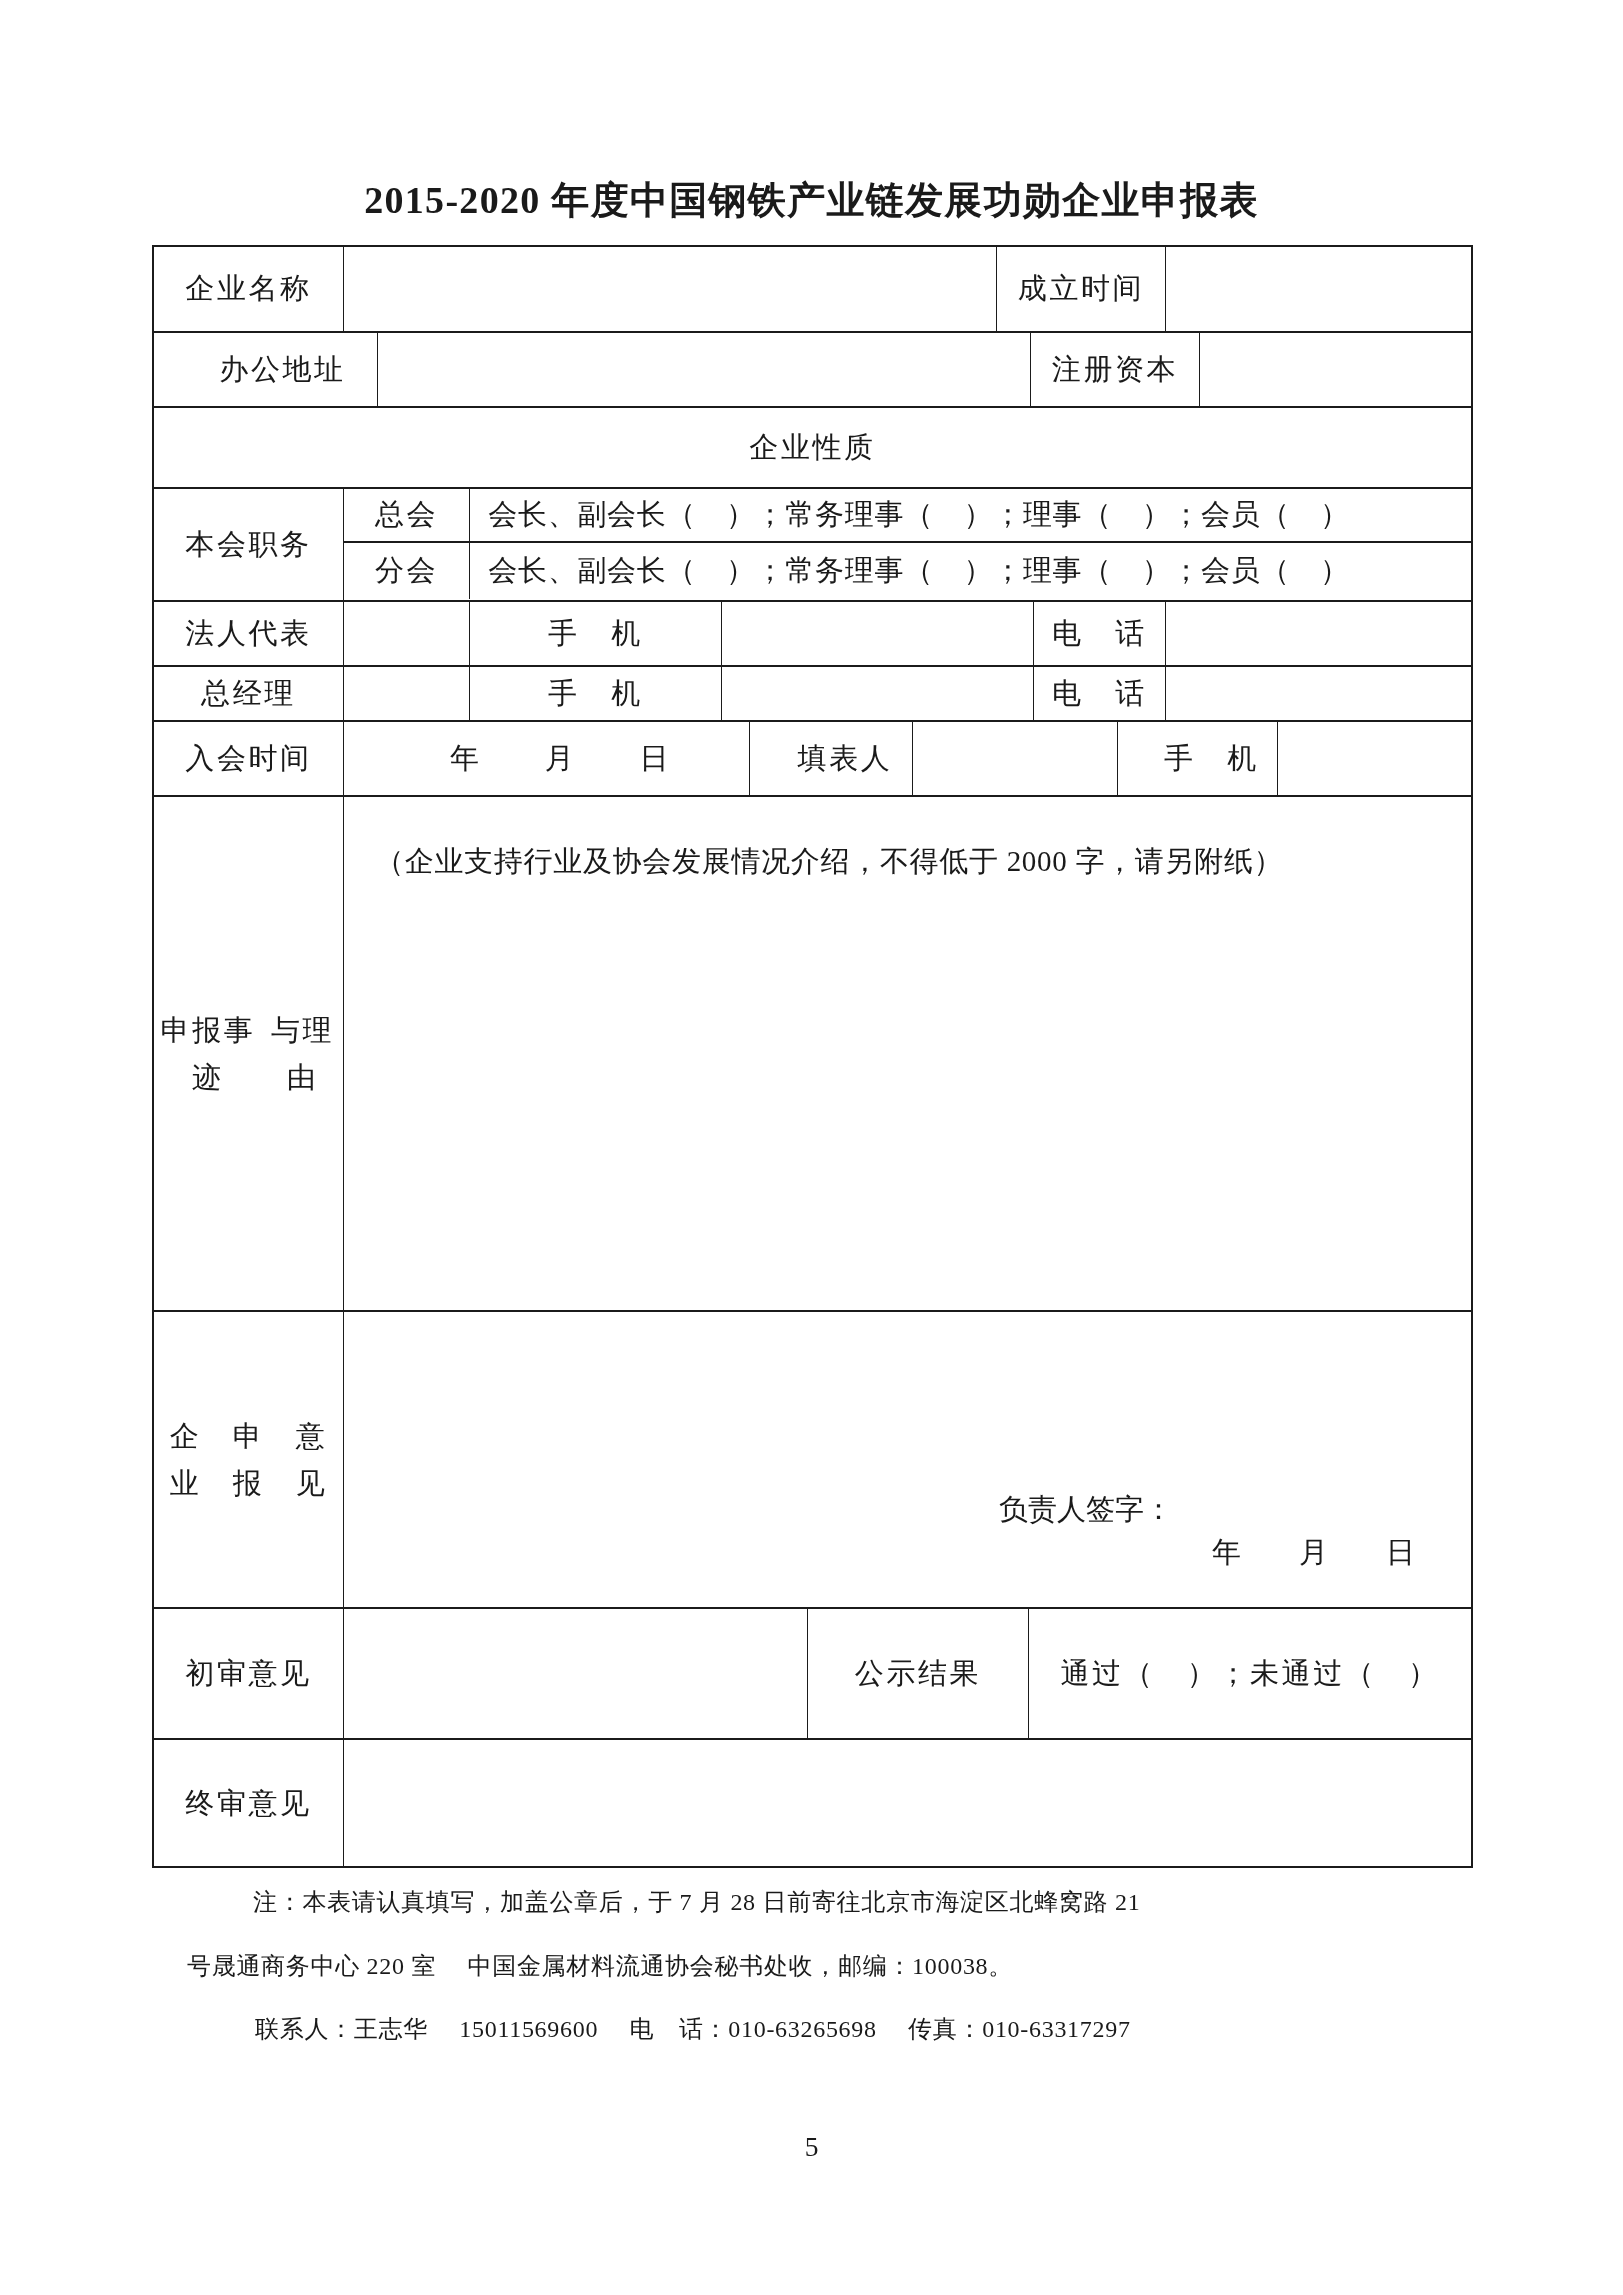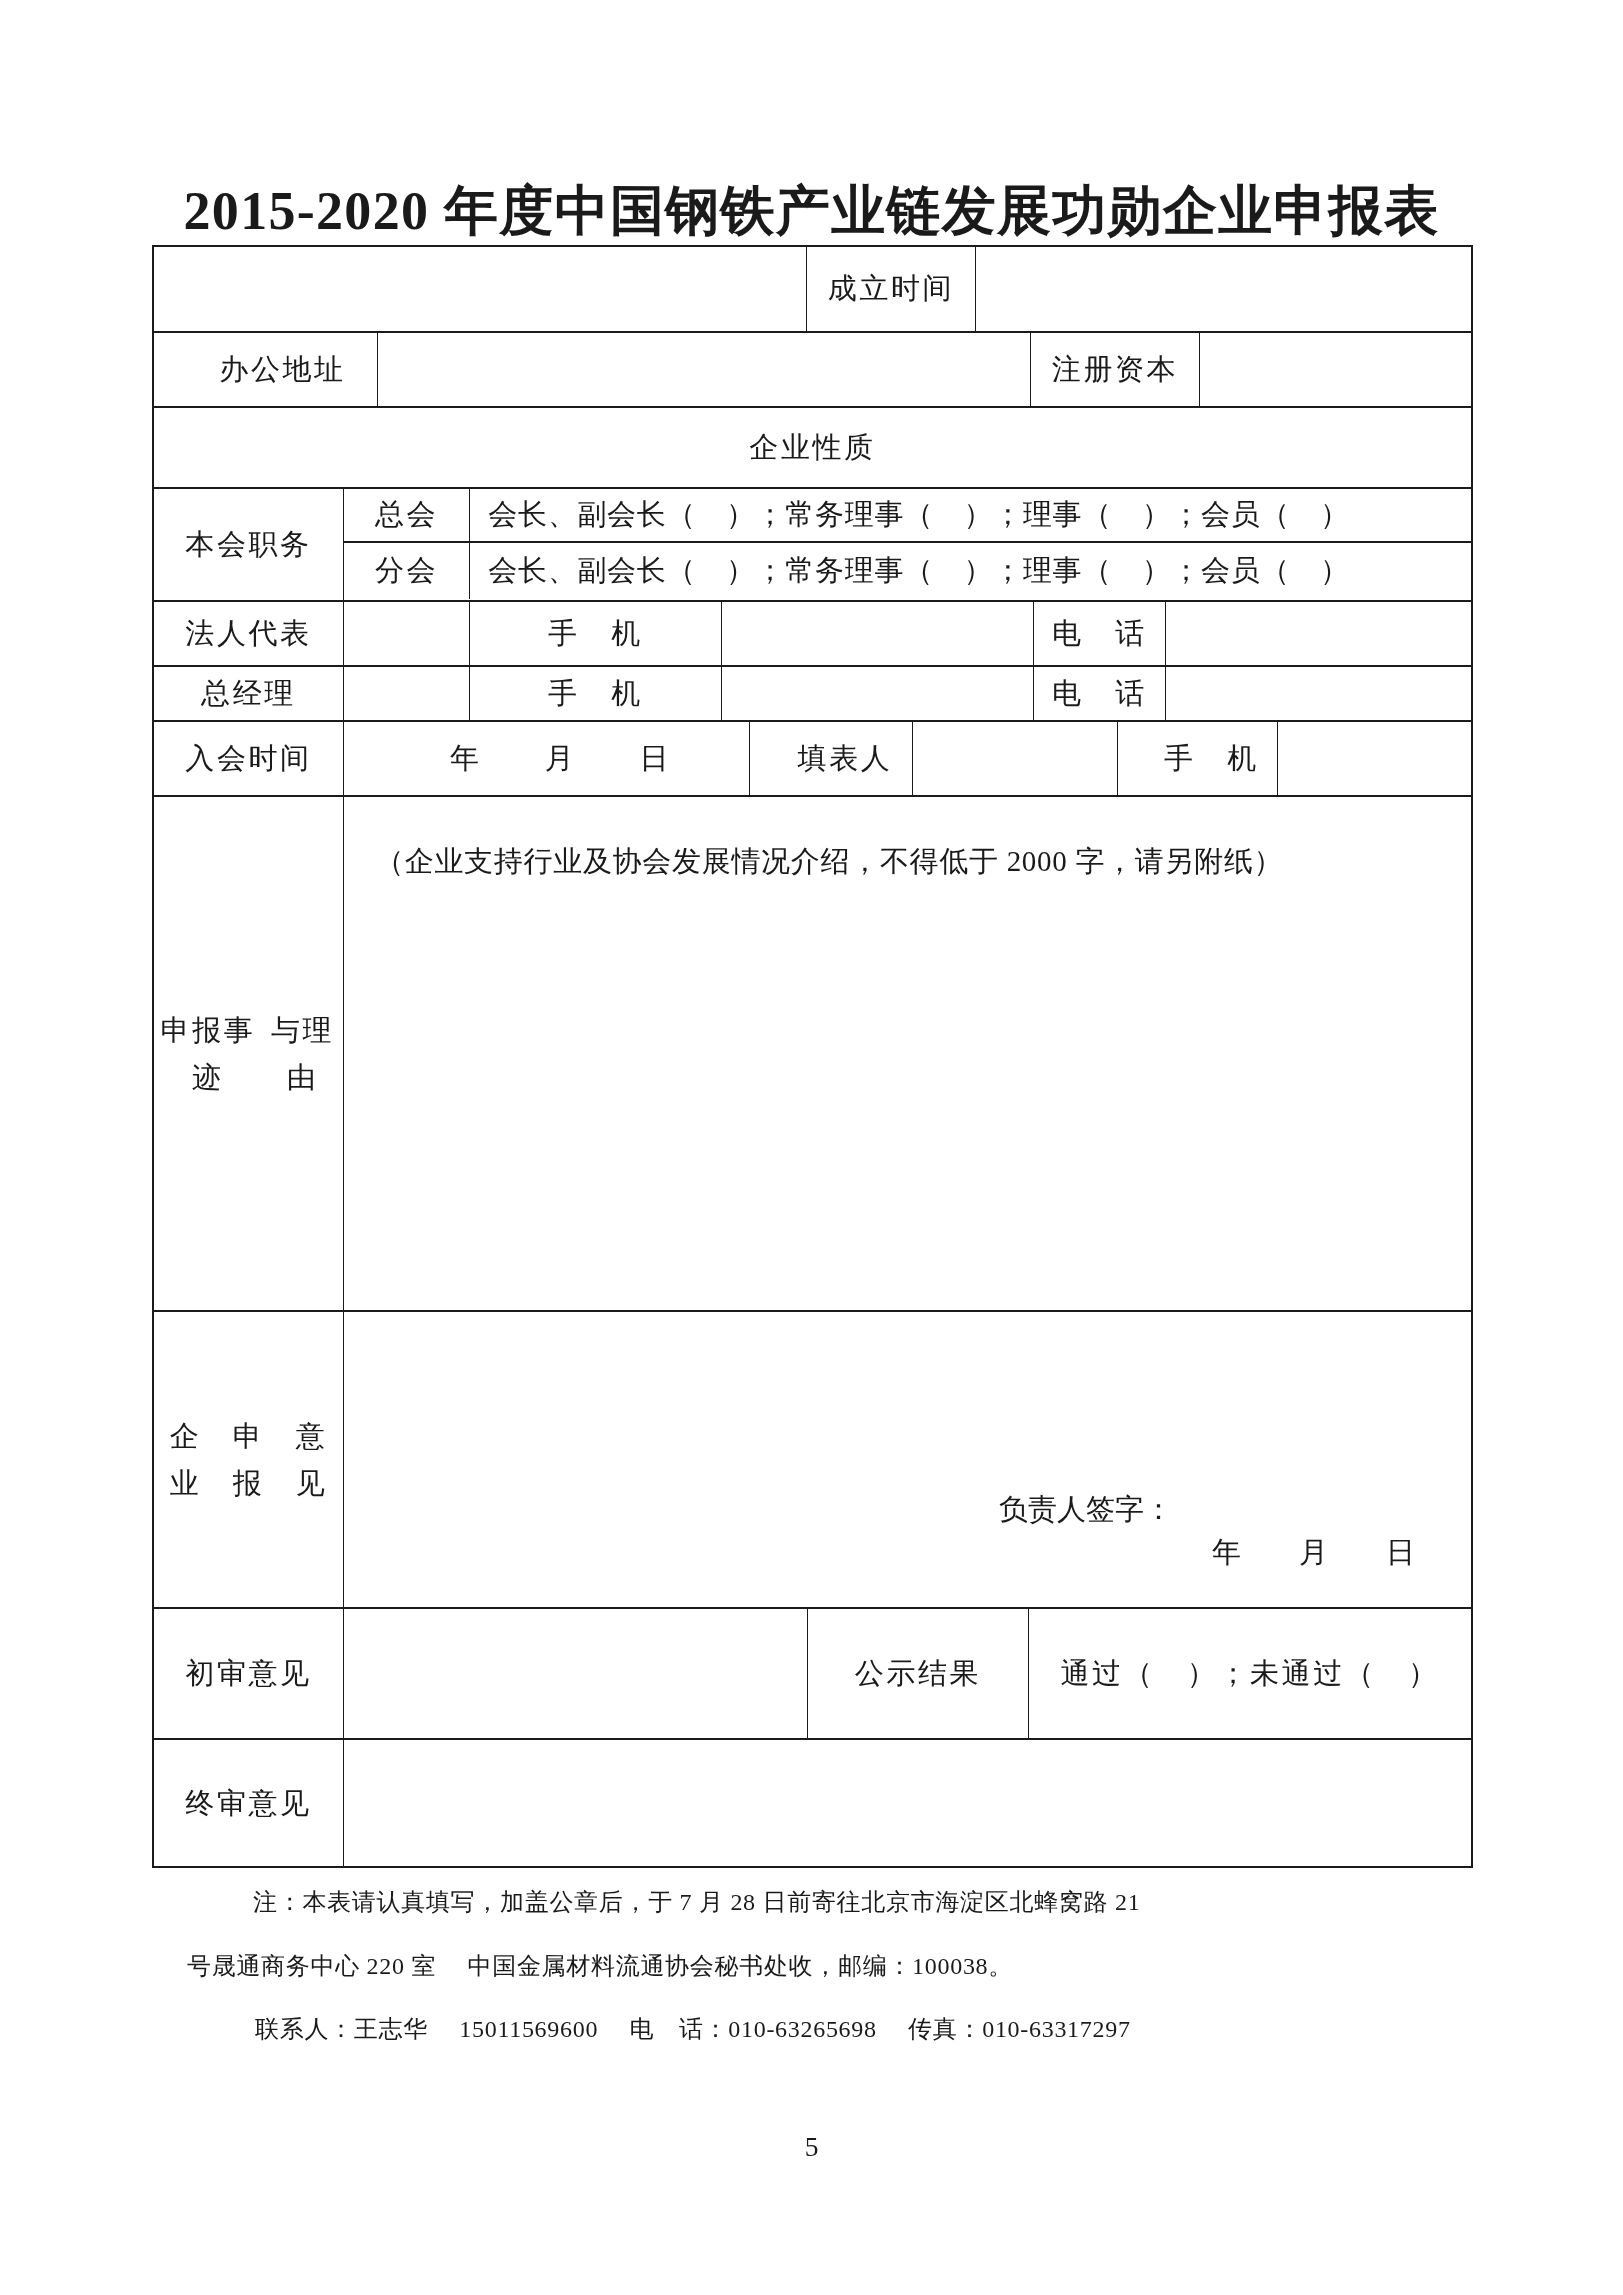--- a/index.html
+++ b/index.html
@@ -7,21 +7,21 @@
   body {
     width: 1623px; height: 2295px;
     position: relative;
     font-family: "Liberation Serif", "DejaVu Serif", serif;
     color: #1a1a1a;
     overflow: hidden;
   }
   .page-title {
     position: absolute; top: 175px; left: 0; width: 100%;
     text-align: center;
-    font-size: 54px; font-weight: 700; letter-spacing: 1.3px;
+    font-size: 38px; font-weight: 700; letter-spacing: 1.3px;
   }
   .app-table {
     position: absolute; left: 152px; top: 245px;
     width: 1321px; height: 1623px;
     border: 2px solid #1b1b1b;
     display: flex; flex-direction: column;
     font-size: 29px;
   }
   .trow { display: flex; flex-direction: row; border-bottom: 2px solid #1b1b1b; flex: 0 0 auto; }
   .trow:last-child { border-bottom: none; }
@@ -64,20 +64,21 @@
   .page-number { position: absolute; top: 2131px; left: 0; width: 100%; text-align: center; font-size: 27.5px; }
 </style>
 </head>
 <body>
 
 <div class="page-title">2015-2020 年度中国钢铁产业链发展功勋企业申报表</div>
 
 <div class="app-table">
 
   <div class="trow h-r1">
+    <div class="tcell lab w-label">企业名称</div>
     <div class="tcell w-bigval"></div>
     <div class="tcell lab w-estab">成立时间</div>
     <div class="tcell"></div>
   </div>
 
   <div class="trow h-r2">
     <div class="tcell lab w-label">办公地址</div>
     <div class="tcell w-bigval"></div>
     <div class="tcell lab w-estab">注册资本</div>
     <div class="tcell"></div>

